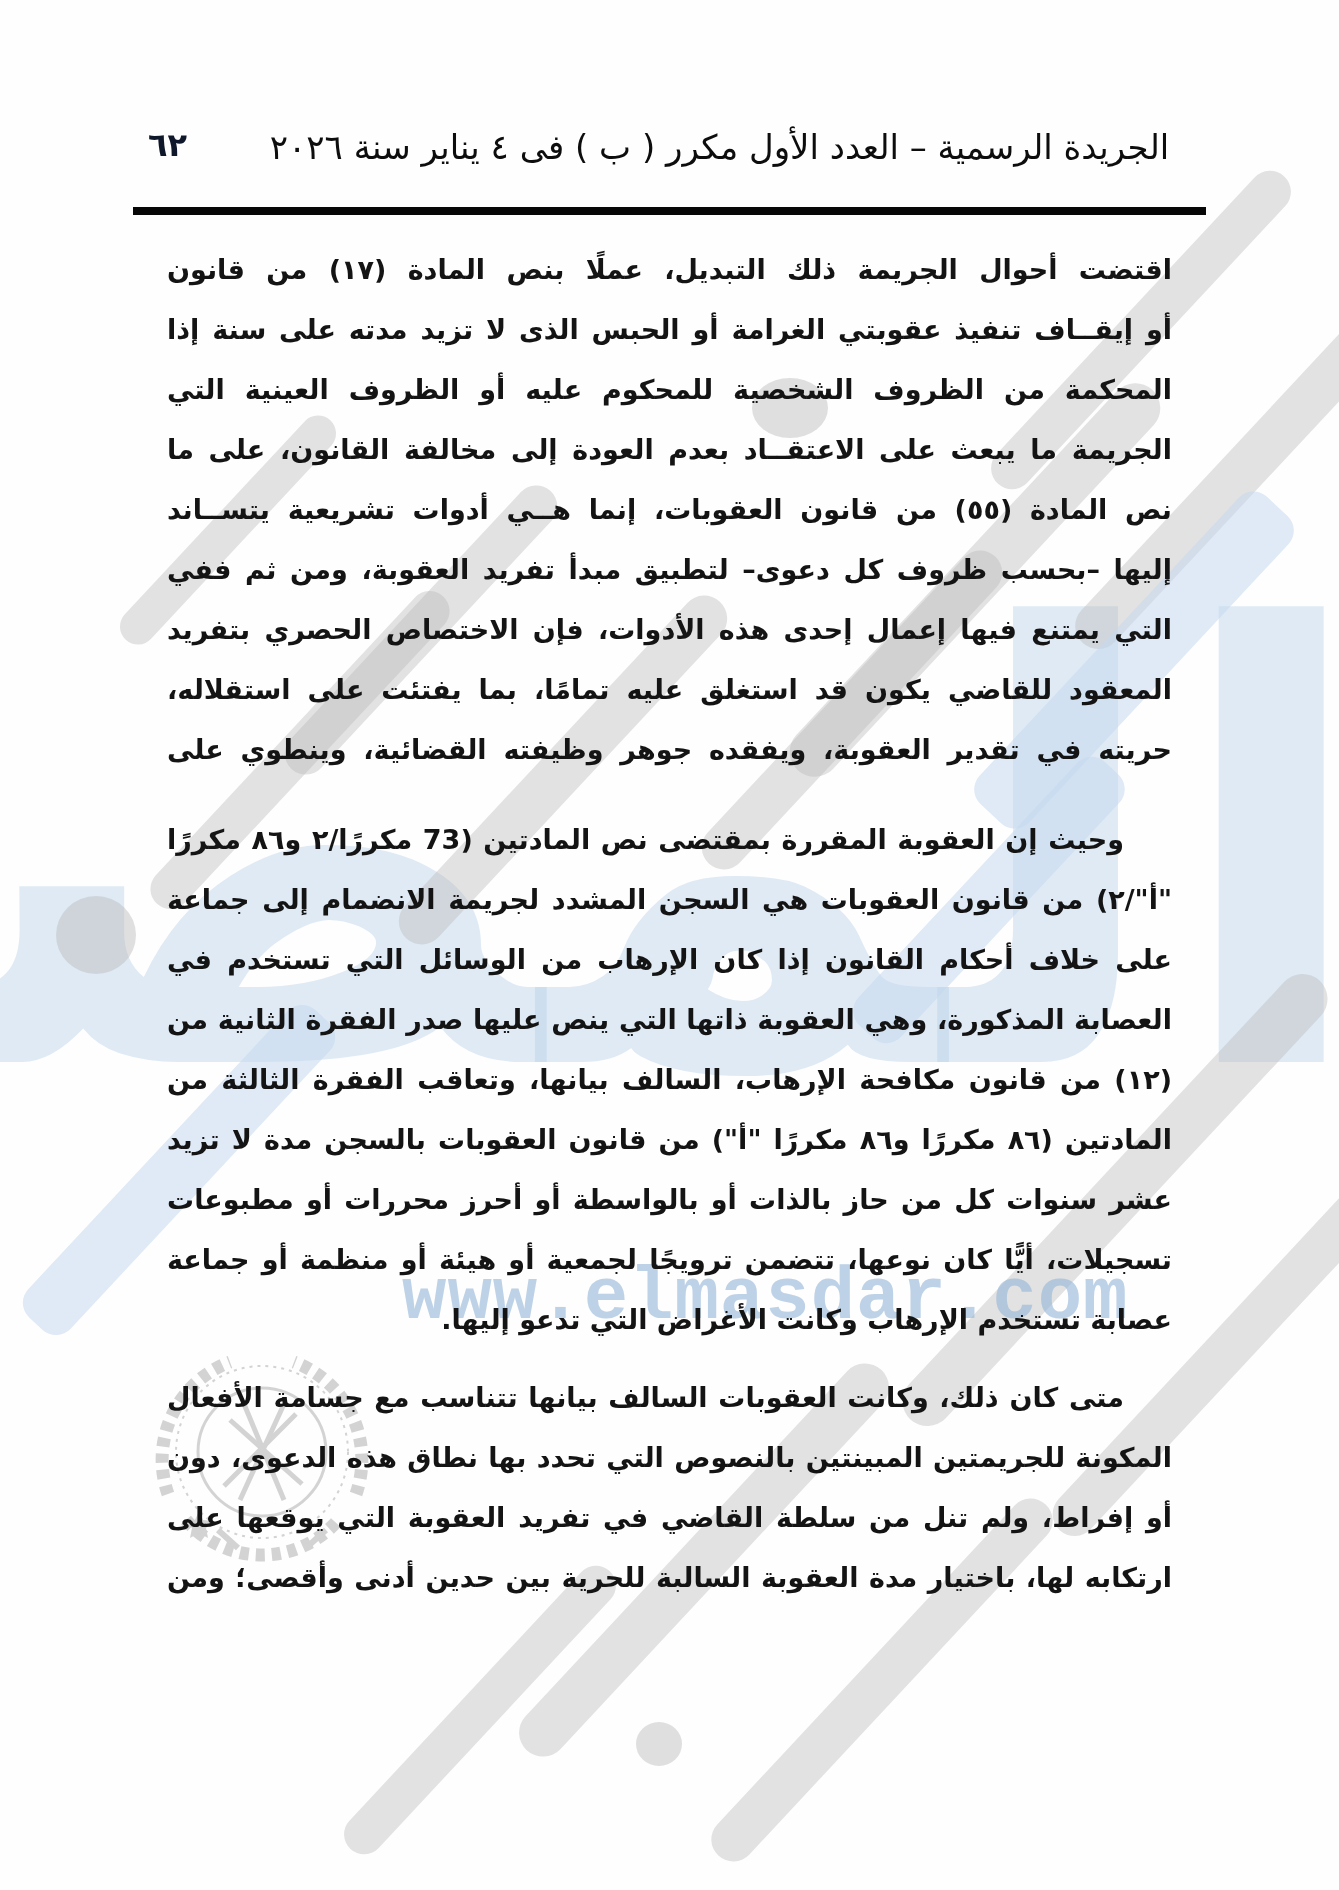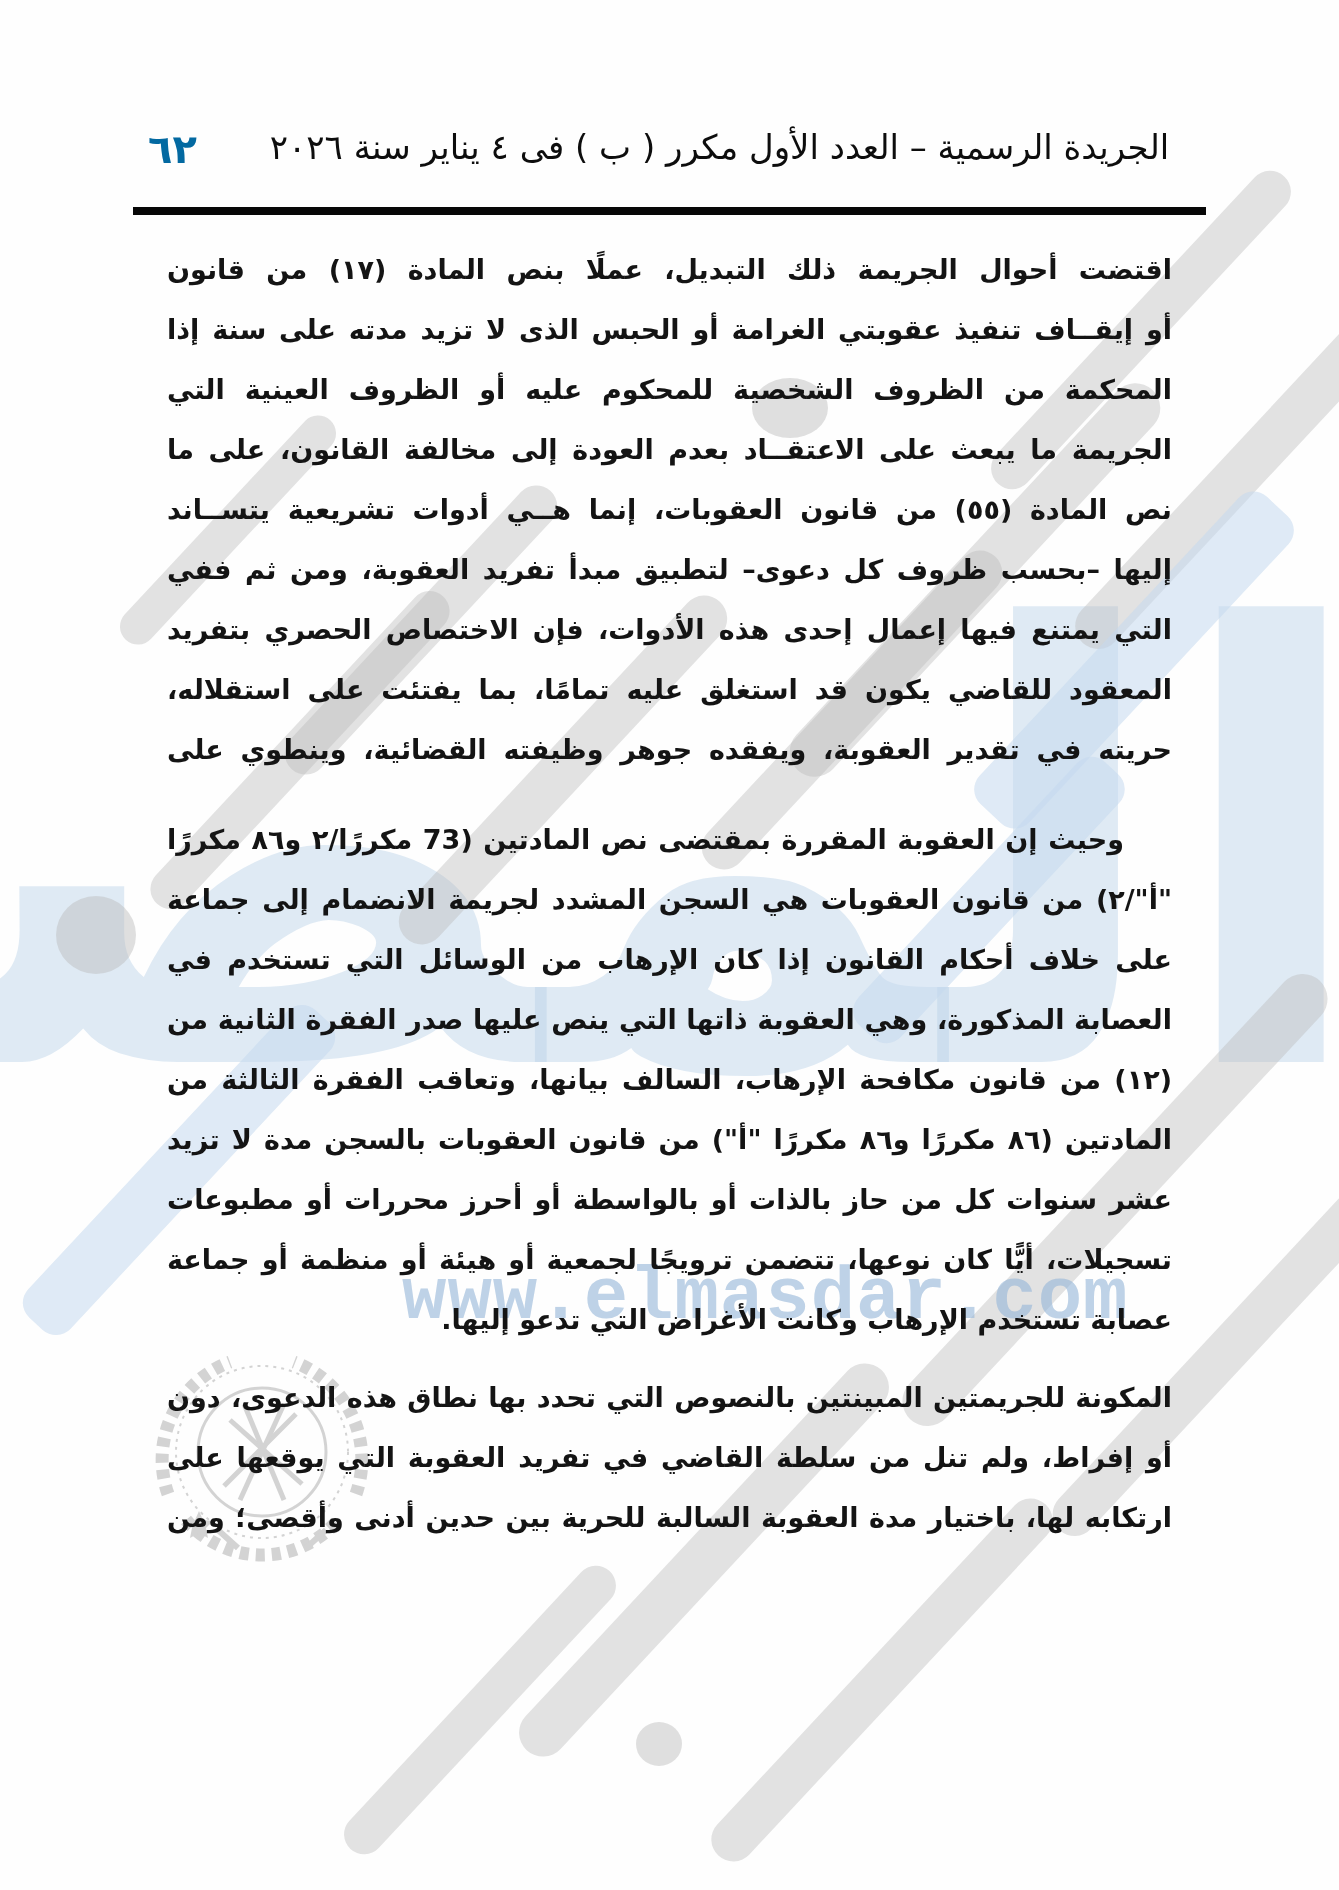--- a/index.html
+++ b/index.html
@@ -36,21 +36,21 @@
   
   .hdr{position:absolute;left:0;right:0;top:0;z-index:2;}
   .hdr-title{
     position:absolute;top:118px;right:120px;left:220px;
     text-align:center;
     font-size:34px;font-weight:400;color:#0d0d0d;
     line-height:58px;
   }
   .hdr-num{
     position:absolute;top:126px;left:148px;
-    font-size:40px;font-weight:700;color:#0369a1;
+    font-size:32px;font-weight:700;color:#0f172a;
   }
   .hdr-rule{
     position:absolute;top:207px;left:133px;right:133px;height:8px;
     background:#070707;
   }
   
   .doc-body{
     position:absolute;top:240px;right:167px;width:1005px;z-index:2;
   }
   .para{margin:0;}
@@ -145,19 +145,20 @@
       <div class="line">على خلاف أحكام القانون إذا كان الإرهاب من الوسائل التي تستخدم في تحقيق، أو</div>
       <div class="line">العصابة المذكورة، وهي العقوبة ذاتها التي ينص عليها صدر الفقرة الثانية من المادة</div>
       <div class="line">(١٢) من قانون مكافحة الإرهاب، السالف بيانها، وتعاقب الفقرة الثالثة من كل من</div>
       <div class="line">المادتين (٨٦ مكررًا و٨٦ مكررًا "أ") من قانون العقوبات بالسجن مدة لا تزيد على</div>
       <div class="line">عشر سنوات كل من حاز بالذات أو بالواسطة أو أحرز محررات أو مطبوعات أو</div>
       <div class="line">تسجيلات، أيًّا كان نوعها، تتضمن ترويجًا لجمعية أو هيئة أو منظمة أو جماعة أو</div>
       <div class="line last">عصابة تستخدم الإرهاب وكانت الأغراض التي تدعو إليها.</div>
     </section>
 
     <section class="para gap-sm">
+      <div class="line indent">متى كان ذلك، وكانت العقوبات السالف بيانها تتناسب مع جسامة الأفعال</div>
       <div class="line">المكونة للجريمتين المبينتين بالنصوص التي تحدد بها نطاق هذه الدعوى، دون غلو</div>
       <div class="line">أو إفراط، ولم تنل من سلطة القاضي في تفريد العقوبة التي يوقعها على من يثبت</div>
       <div class="line last">ارتكابه لها، باختيار مدة العقوبة السالبة للحرية بين حدين أدنى وأقصى؛ ومن ثم فإن</div>
     </section>
 
   </main>
 </div>
 
 </body></html>

